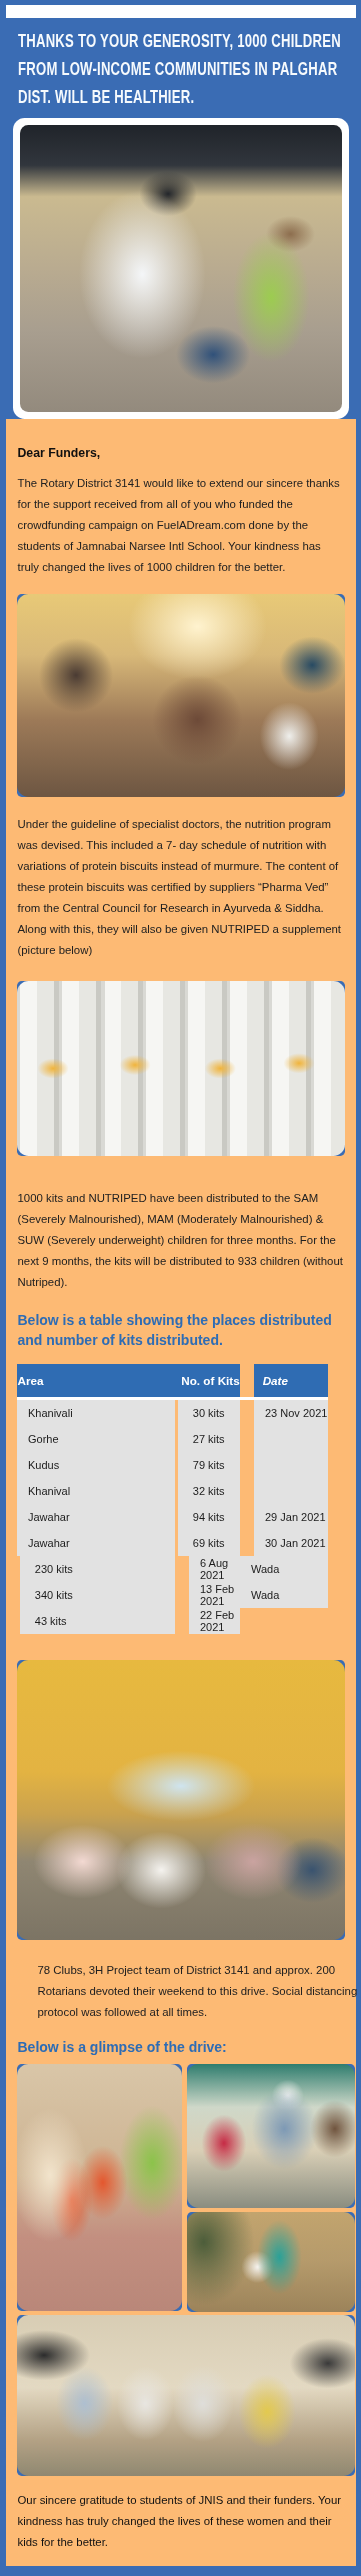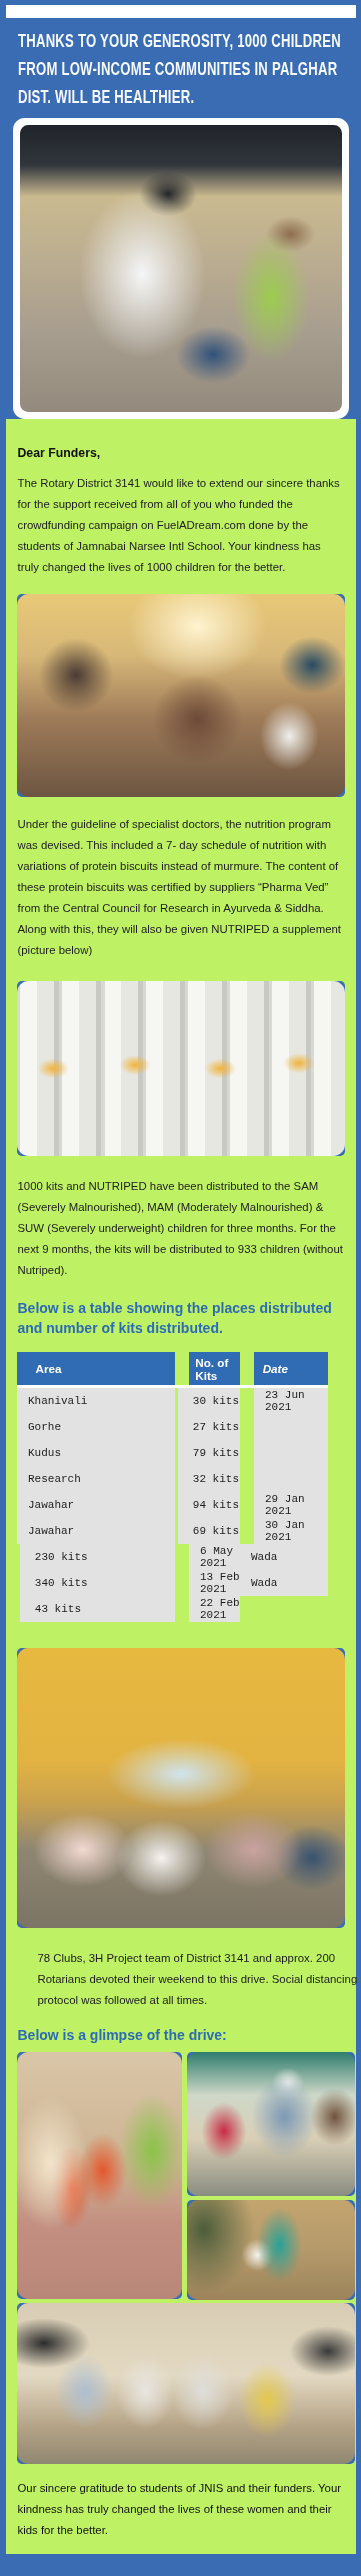--- a/index.html
+++ b/index.html
@@ -17,34 +17,34 @@
     font-size:17.5px;font-weight:700;letter-spacing:0.3px;
     color:#f6fafd;line-height:28px;
     transform:scaleX(.75);transform-origin:left center;
   }
   
   .photo-card{margin:0 13px;background:#ffffff;border-radius:11.7px;padding:7px;}
   .pframe{background:#3a6cb4;border-radius:4.7px;overflow:hidden;}
   .ph{width:100%;height:100%;border-radius:11.7px;}
   .ph-solo{border-radius:8.2px;}
   
-  .content{background:#bef264;margin:0 5.8px 10.5px 5.8px;padding:0.6px 11.7px 13px 11.7px;}
+  .content{background:#fdba74;margin:0 5.8px 10.5px 5.8px;padding:0.6px 11.7px 13px 11.7px;}
   .greeting{margin-top:26px;font-size:12.3px;font-weight:700;color:#101010;}
   .para{margin-top:13px;font-size:11.4px;line-height:21px;color:#212121;width:326px;}
   .para.bold{font-weight:400;color:#111;}
   .blue-head{margin-top:16.3px;font-size:14px;line-height:20.4px;font-weight:700;color:#2d6cb5;width:327px;}
   
   .kit-table{margin-top:14px;width:327px;display:grid;grid-template-columns:158px 65px 88px;column-gap:0;} 
   .cell{box-sizing:border-box;}
   .thead{background:#2f6cb3;color:#ffffff;font-weight:700;font-size:11.7px;
-         height:33px;display:flex;align-items:center;padding-left:18px;}
-  .thead.c2{margin-left:14px;padding-left:5.8px;}
+         height:33px;display:flex;align-items:center;padding-left:0;}
+  .thead.c2{margin-left:0;padding-left:5.8px;}
   .thead.c3{margin-left:14px;padding-left:8.2px;font-style:italic;}
   .tcell{background:#e2e2e2;color:#1c1c1c;font-size:11px;height:26px;
-         display:flex;align-items:center;padding-left:10.5px;font-family:Liberation Mono, monospace;}
+         display:flex;align-items:center;padding-left:10.5px;}
   .tcell.c2{margin-left:2.3px;padding-left:15px;}
   .tcell.c3{margin-left:14px;padding-left:10.5px;}
   
   .hgap{height:2.3px;background:#ffffff;grid-column:1 / 4;}
   
   .collage{margin-top:7px;width:338px;}
   .collage-row{display:flex;gap:4.1px;}
   .col-left{width:165px;height:247px;}
   .col-right{width:169px;display:flex;flex-direction:column;gap:3.5px;}
   .col-right .top{height:144px;}
@@ -146,57 +146,57 @@
   <div class="pframe" style="margin-top:16.3px;height:203px;">
     <div class="ph scene-children" aria-label="Mothers and children gathered at the distribution camp"></div>
   </div>
 
   <div class="para" style="margin-top:17.5px;">Under the guideline of specialist doctors, the nutrition program was devised. This included a  7- day schedule of nutrition with variations of protein biscuits instead of murmure. The content of these protein biscuits was certified by suppliers “Pharma Ved” from the Central Council for Research in Ayurveda &amp; Siddha. Along with this, they will also be given NUTRIPED a supplement  (picture below)</div>
 
   <div class="pframe" style="margin-top:20px;height:175px;">
     <div class="ph scene-bottles" aria-label="Rows of white NUTRIPED supplement bottles"></div>
   </div>
 
-  <div class="para" style="margin-top:20px;">1000 kits and NUTRIPED have been distributed to the SAM (Severely Malnourished), MAM (Moderately Malnourished) &amp; SUW (Severely underweight) children for three months. For the next 9 months, the kits will be distributed to 933 children (without Nutriped).</div>
+  <div class="para" style="margin-top:32px;">1000 kits and NUTRIPED have been distributed to the SAM (Severely Malnourished), MAM (Moderately Malnourished) &amp; SUW (Severely underweight) children for three months. For the next 9 months, the kits will be distributed to 933 children (without Nutriped).</div>
 
   <div class="blue-head">Below is a table showing the places distributed and number of kits distributed.</div>
 
   <div class="kit-table">
     <div class="thead cell">Area</div>
     <div class="thead cell c2">No. of Kits</div>
     <div class="thead cell c3">Date</div>
 
     <div class="hgap"></div>
 
     <div class="tcell cell">Khanivali</div>
     <div class="tcell cell c2">30 kits</div>
-    <div class="tcell cell c3">23 Jun 2021</div>
+    <div class="tcell cell c3">23 Nov 2021</div>
 
     <div class="tcell cell">Gorhe</div>
     <div class="tcell cell c2">27 kits</div>
     <div class="tcell cell c3"></div>
 
     <div class="tcell cell">Kudus</div>
     <div class="tcell cell c2">79 kits</div>
     <div class="tcell cell c3"></div>
 
-    <div class="tcell cell">Research</div>
+    <div class="tcell cell">Khanival</div>
     <div class="tcell cell c2">32 kits</div>
     <div class="tcell cell c3"></div>
 
     <div class="tcell cell">Jawahar</div>
     <div class="tcell cell c2">94 kits</div>
     <div class="tcell cell c3">29 Jan 2021</div>
 
     <div class="tcell cell">Jawahar</div>
     <div class="tcell cell c2">69 kits</div>
     <div class="tcell cell c3">30 Jan 2021</div>
 
     <div class="tcell cell c2">230 kits</div>
-    <div class="tcell cell c3">6 May 2021</div>
+    <div class="tcell cell c3">6 Aug 2021</div>
 
     <div class="tcell cell">Wada</div>
     <div class="tcell cell c2">340 kits</div>
     <div class="tcell cell c3">13 Feb 2021</div>
 
     <div class="tcell cell">Wada</div>
     <div class="tcell cell c2">43 kits</div>
     <div class="tcell cell c3">22 Feb 2021</div>
   </div>
 

